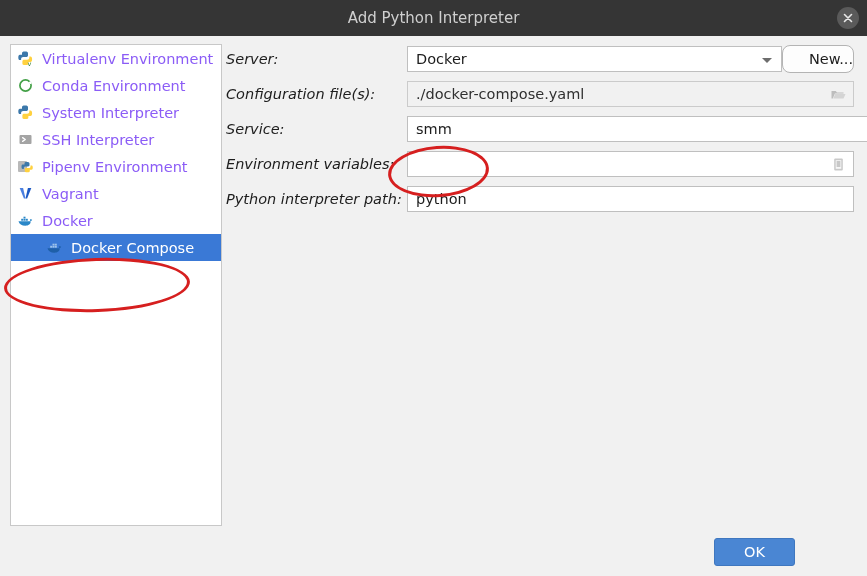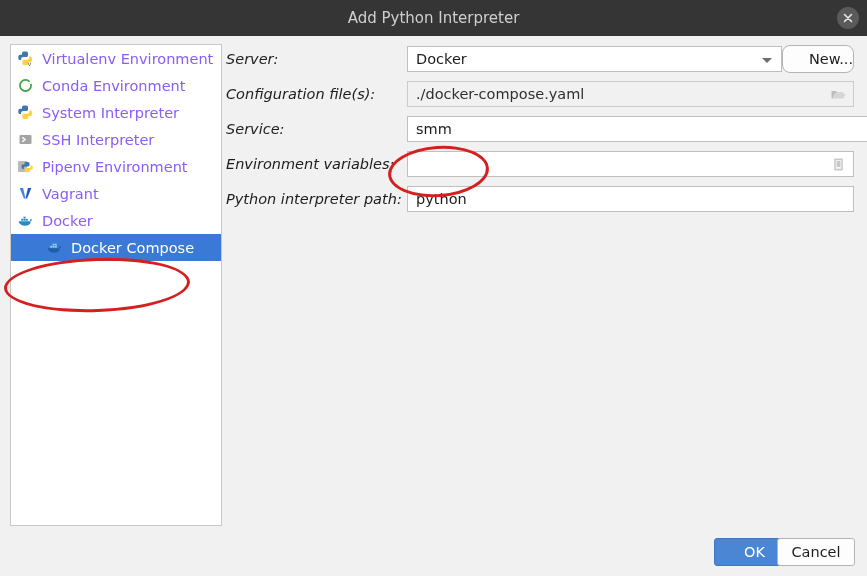--- a/index.html
+++ b/index.html
@@ -382,18 +382,17 @@
     <div class="row" style="top:150px;">
       <div class="row-label">Python interpreter path:</div>
       <div class="field" style="width:447px;">
         <span class="field-text">python</span>
       </div>
     </div>
 
   </div>
 
   <div class="btn btn-ok" style="left:698px;top:502px;width:81px;margin-left:16px;">OK</div>
-  <div class="btn btn-cancel" style="left:777px;top:502px;width:78px;">Cancel</div>
 
   <div class="annot annot-sidebar"></div>
   <div class="annot annot-service"></div>
 
 </div>
 
 </body></html>

